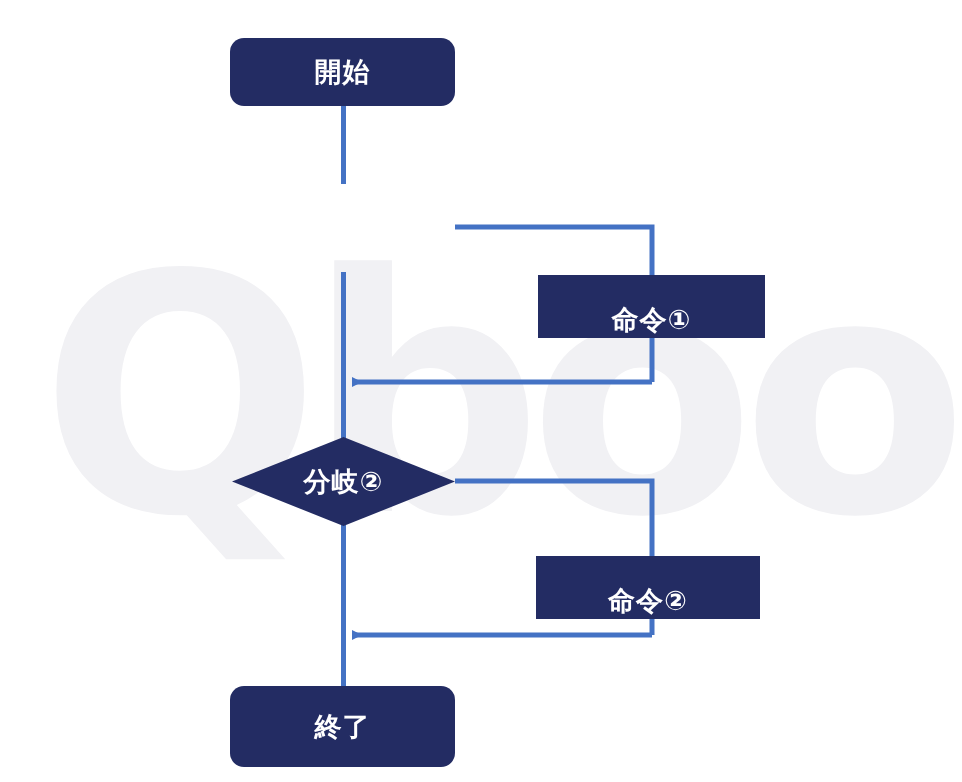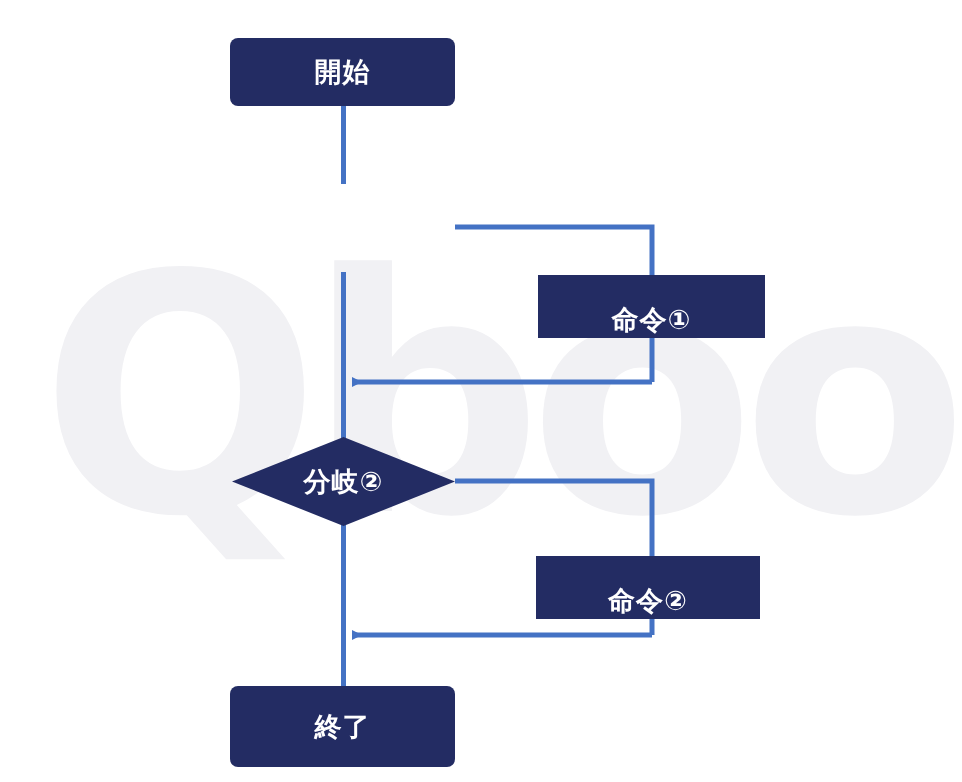--- a/index.html
+++ b/index.html
@@ -53,21 +53,21 @@
     align-items: center;
     justify-content: center;
     color: #ffffff;
     font-weight: bold;
     font-size: 27px;
     letter-spacing: 1px;
     box-sizing: border-box;
   }
   .terminator {
     background: #232c63;
-    border-radius: 8px;
+    border-radius: 14px;
   }
   .process {
     background: #232c63;
     align-items: flex-end;
   }
   .decision-wrap {
     position: absolute;
     z-index: 2;
   }
   .decision-shape {

